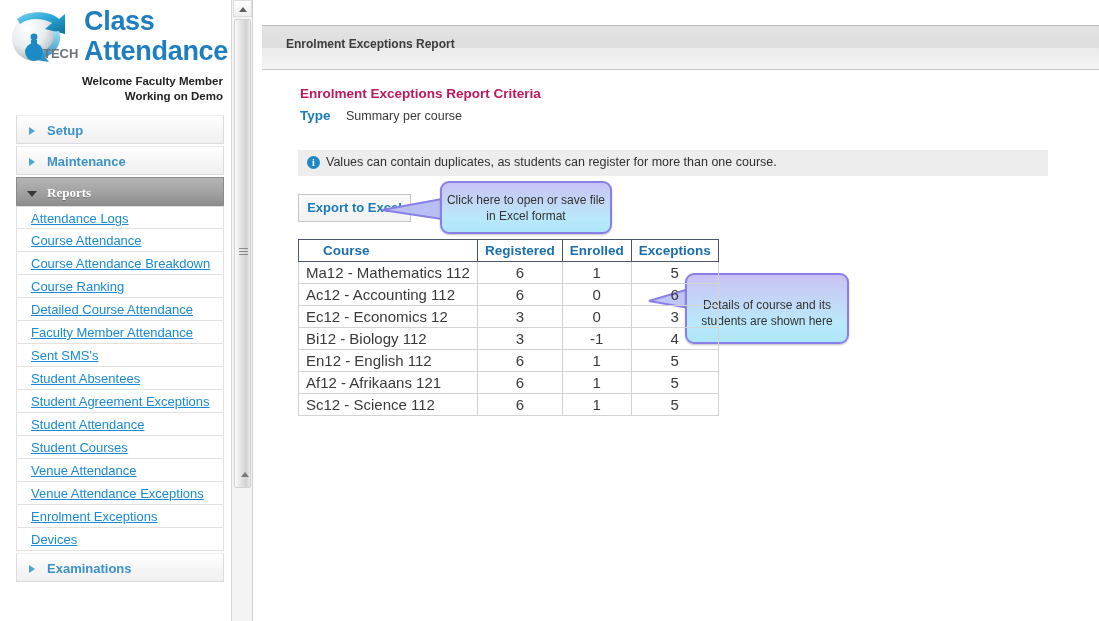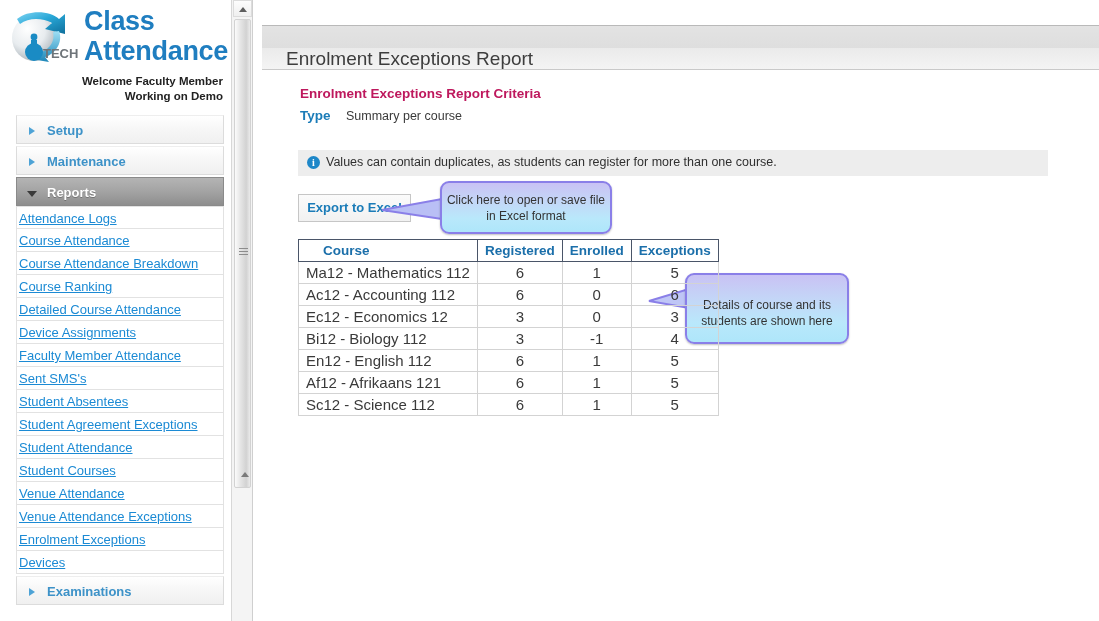--- a/index.html
+++ b/index.html
@@ -79,20 +79,21 @@
     padding-left: 30px;
     box-sizing: border-box;
     cursor: pointer;
     margin-top: 2px;
   }
   .acc-head.active {
     background: linear-gradient(to bottom, #b4b4b4 0%, #a3a3a3 50%, #8e8e8e 100%);
     color: #ffffff;
     border: 1px solid #8a8a8a;
     text-shadow: 0 1px 0 rgba(0,0,0,.25);
+    font-family: Liberation Serif, serif;
   }
   .acc-arrow {
     position: absolute;
     left: 12px; top: 11px;
     width: 0; height: 0;
   }
   .acc-arrow.right {
     border-top: 4px solid transparent;
     border-bottom: 4px solid transparent;
     border-left: 6px solid #4ea3d6;
@@ -108,21 +109,21 @@
   .nav-item {
     position: relative;
     margin: 0 7px 0 16px;
     height: 23px;
     line-height: 23px;
     border-bottom: 1px solid #e2e2e2;
     border-left: 1px solid #e2e2e2;
     border-right: 1px solid #e2e2e2;
     background: #ffffff;
     box-sizing: border-box;
-    padding-left: 0;
+    padding-left: 12px;
   }
   .nav-item:first-child { border-top: 1px solid #e2e2e2; }
   .nav-item a {
     color: #1b8ad4;
     text-decoration: underline;
     font-size: 13px;
     display: inline-block;
     padding-left: 2px;
   }
 
@@ -194,24 +195,24 @@
     left: 8px; top: 25px;
     width: 837px;
     height: 45px;
     background: linear-gradient(to bottom,#e3e3e3 0%,#dedede 50%,#eaeaea 51%,#f4f4f4 100%);
     border-top: 1px solid #b9b9b9;
     border-bottom: 1px solid #c9c9c9;
     box-sizing: border-box;
   }
   .page-header-title {
     position: absolute;
-    left: 24px; top: 22px;
-    font-size: 19px;
+    left: 24px; top: 11px;
+    font-size: 12px;
     color: #3d3d3d;
-    font-weight: normal;
+    font-weight: bold;
   }
 
   .criteria-title {
     position: absolute;
     left: 46px; top: 86px;
     font-size: 13.5px;
     font-weight: bold;
     color: #be185d;
   }
   .criteria-label {
@@ -395,21 +396,20 @@
     <div class="acc-head active">
       <span class="acc-arrow down"></span>
       <span>Reports</span>
     </div>
     <div class="acc-body" id="reports-links">
         <div class="nav-item"><a href="#">Attendance Logs</a></div>
         <div class="nav-item"><a href="#">Course Attendance</a></div>
         <div class="nav-item"><a href="#">Course Attendance Breakdown</a></div>
         <div class="nav-item"><a href="#">Course Ranking</a></div>
         <div class="nav-item"><a href="#">Detailed Course Attendance</a></div>
-        <div class="nav-item"><a href="#">Device Assignments</a></div>
         <div class="nav-item"><a href="#">Faculty Member Attendance</a></div>
         <div class="nav-item"><a href="#">Sent SMS's</a></div>
         <div class="nav-item"><a href="#">Student Absentees</a></div>
         <div class="nav-item"><a href="#">Student Agreement Exceptions</a></div>
         <div class="nav-item"><a href="#">Student Attendance</a></div>
         <div class="nav-item"><a href="#">Student Courses</a></div>
         <div class="nav-item"><a href="#">Venue Attendance</a></div>
         <div class="nav-item"><a href="#">Venue Attendance Exceptions</a></div>
         <div class="nav-item"><a href="#">Enrolment Exceptions</a></div>
         <div class="nav-item"><a href="#">Devices</a></div>

